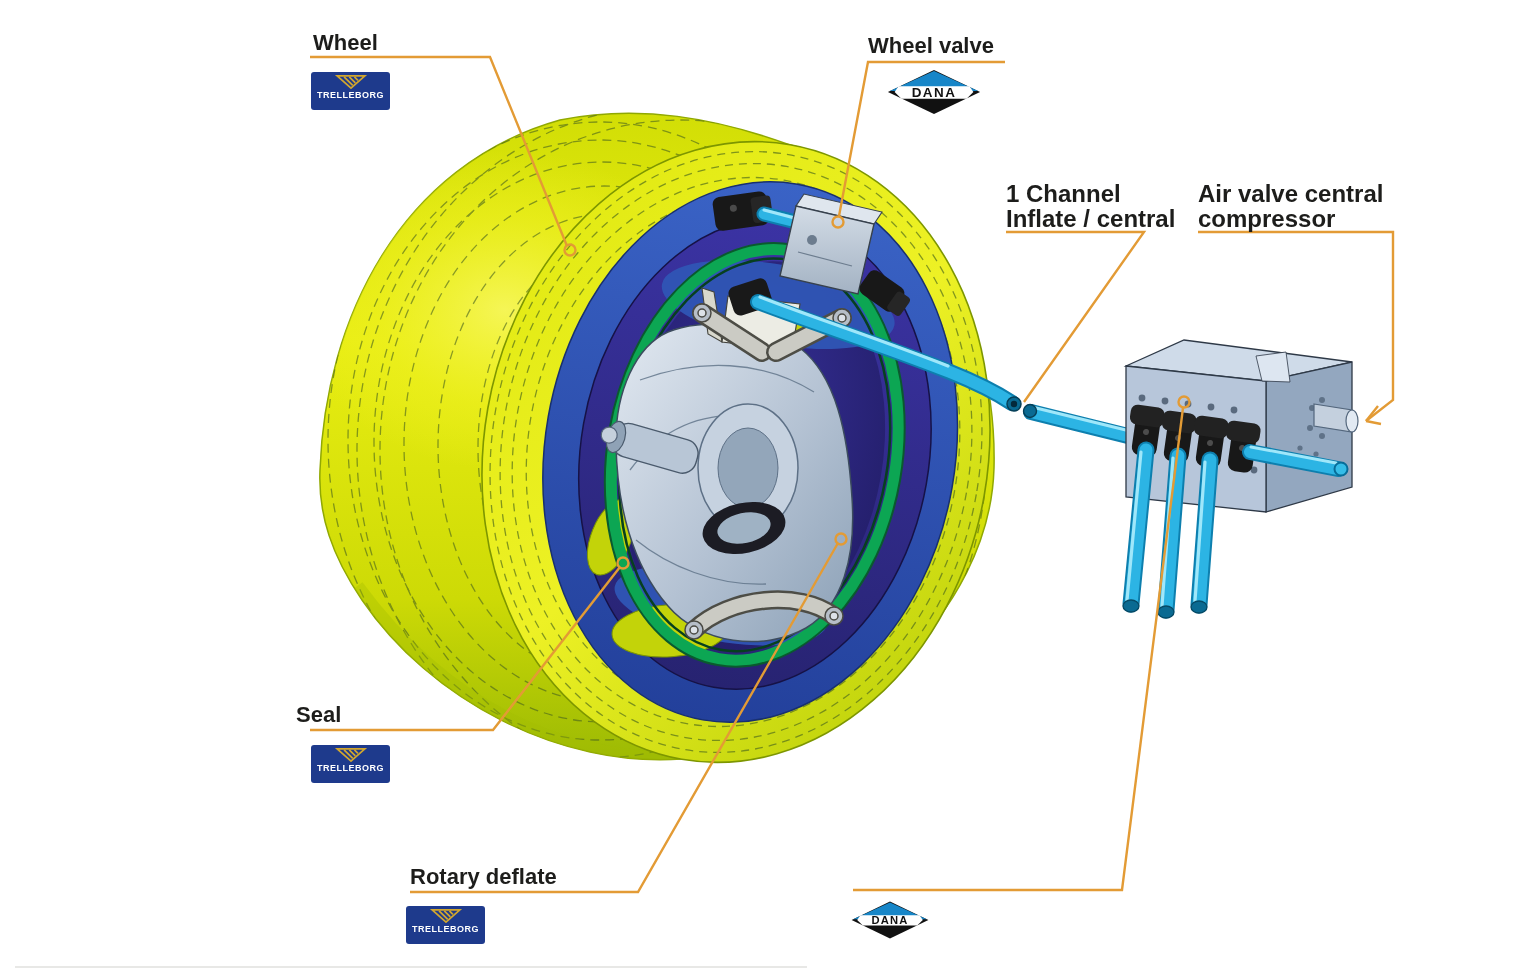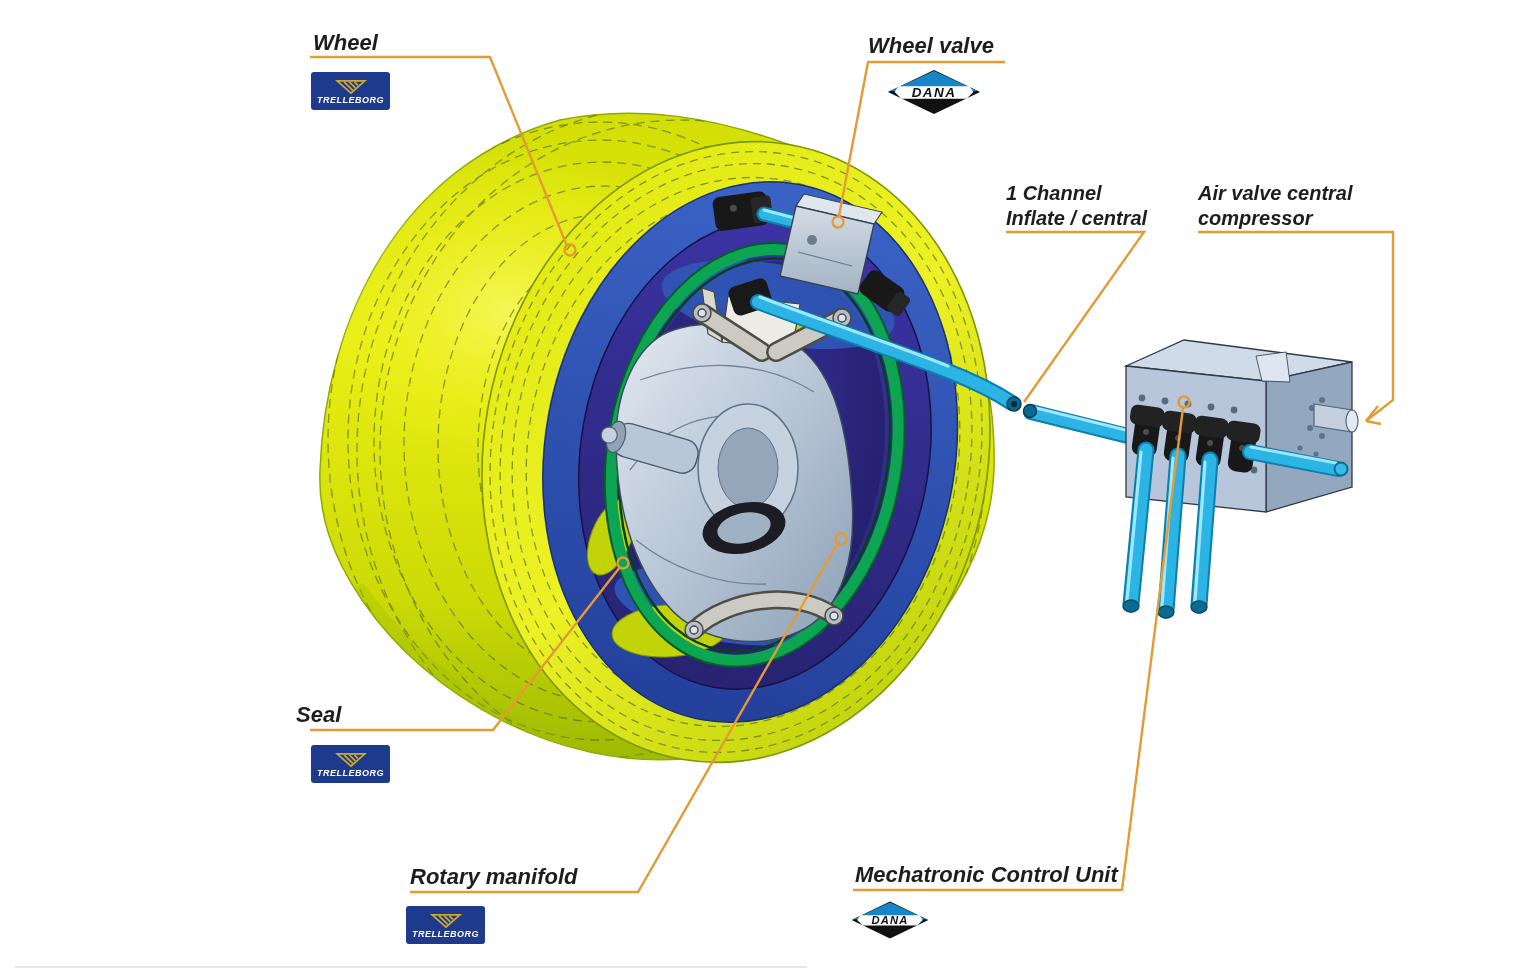--- a/index.html
+++ b/index.html
@@ -1,24 +1,24 @@
 <!DOCTYPE html>
 <html><head>
 <meta charset="utf-8">
 <style>
   html,body{margin:0;padding:0;background:#fff;}
   .canvas{position:relative;width:1536px;height:972px;background:#ffffff;overflow:hidden;
-          font-family:"Liberation Sans", sans-serif;font-style:italic;}
+          font-family:"Liberation Sans", sans-serif;}
   .canvas svg.art{position:absolute;left:0;top:0;}
   .lbl{position:absolute;color:#1d1d1b;font-weight:bold;white-space:nowrap;}
   .lbl.big{font-size:22px;line-height:26px;}
-  .lbl.two{font-size:20px;line-height:25px;}
+  .lbl.two{font-size:24px;line-height:25px;}
   
   .tb-logo{position:absolute;width:79px;height:38px;background:#1e3a8c;border-radius:3px;
-           display:flex;flex-direction:column;align-items:center;justify-content:center;padding-top:2px;box-sizing:border-box;}
+           display:flex;flex-direction:column;align-items:center;justify-content:flex-start;padding-top:2px;box-sizing:border-box;}
   .tb-logo .tb-text{color:#ffffff;font-size:9px;font-weight:bold;letter-spacing:0.5px;line-height:11px;}
   
   .dana-logo{position:absolute;}
   .bottom-artifact{position:absolute;left:15px;top:966px;width:792px;height:2px;background:#dcdcd8;opacity:.65;}
 </style>
 </head>
 <body>
 
 <div class="canvas">
 
@@ -309,26 +309,23 @@
 <div class="lbl two" style="left:1198px;top:181px;">
   <div>Air valve central</div>
   <div>compressor</div>
 </div>
 
 <div class="lbl big" style="left:296px;top:702px;">
   <span>Seal</span>
 </div>
 
 <div class="lbl big" style="left:410px;top:864px;">
-  <span>Rotary manifold</span>
-</div>
-
-<div class="lbl big" style="left:855px;top:862px;">
-  <span>Mechatronic Control Unit</span>
-</div>
+  <span>Rotary deflate</span>
+</div>
+
 
 <div class="tb-logo" style="left:311px;top:72px;">
   <svg width="38" height="16" viewBox="0 0 44 18">
     <path d="M6 2 L38 2 L22 16 Z" fill="none" stroke="#d2a72e" stroke-width="2"></path>
     <path d="M14 3 L24 13 M20 3 L27 10 M26 3 L30 7" stroke="#d2a72e" stroke-width="2" fill="none"></path>
   </svg>
   <div class="tb-text">TRELLEBORG</div>
 </div>
 
 <div class="tb-logo" style="left:311px;top:745px;">

